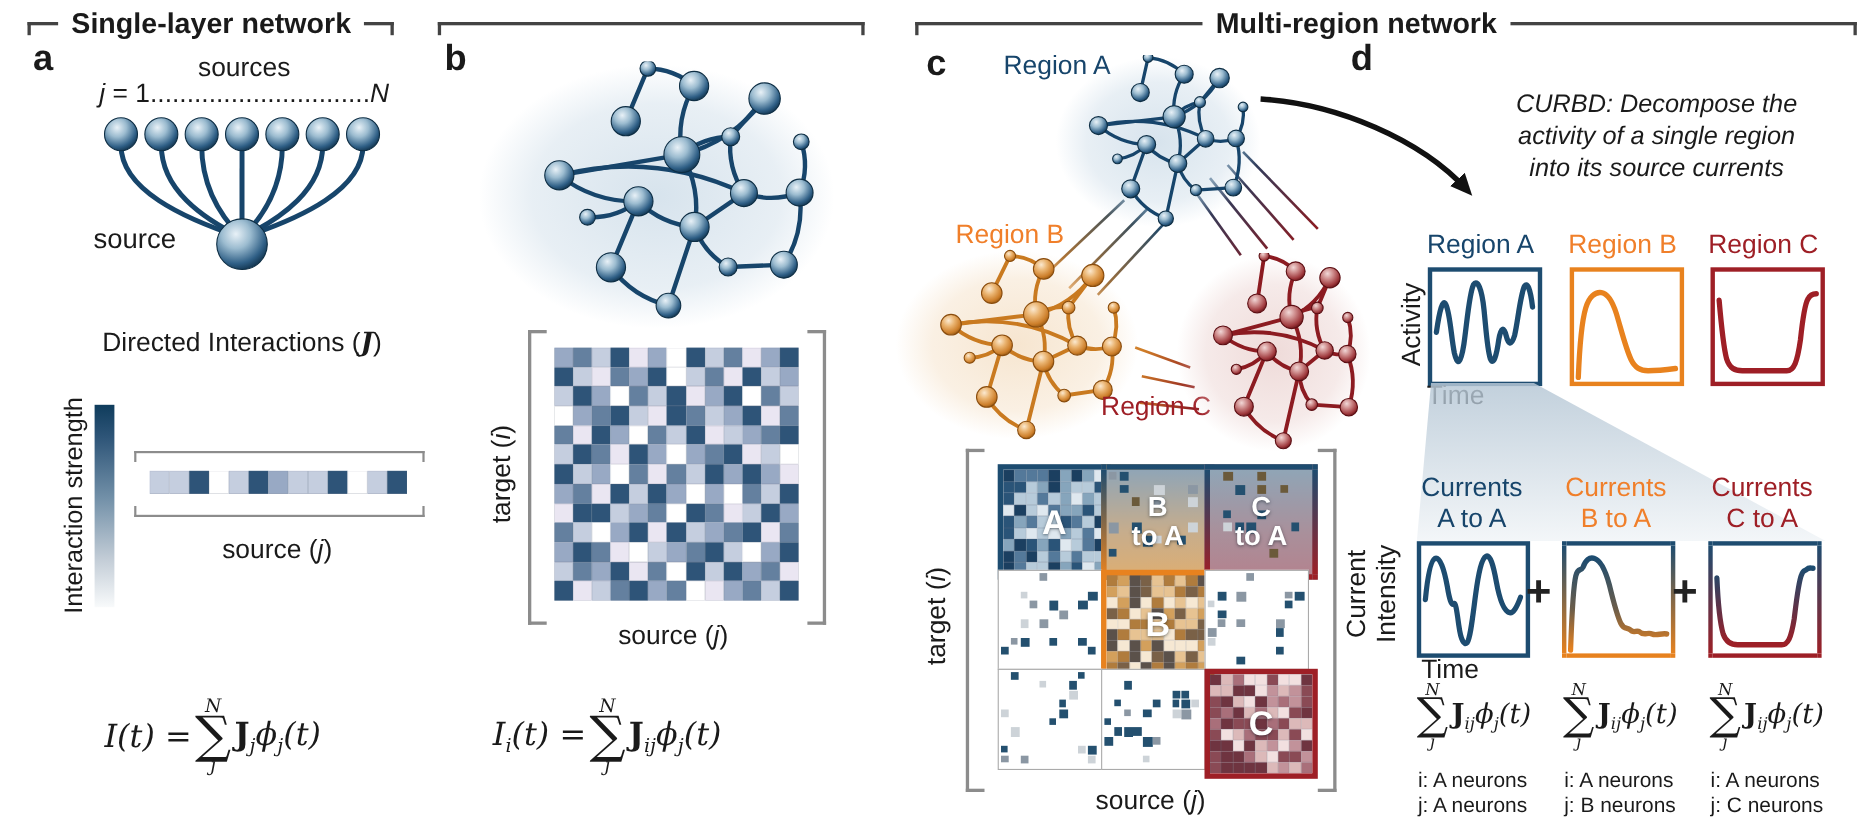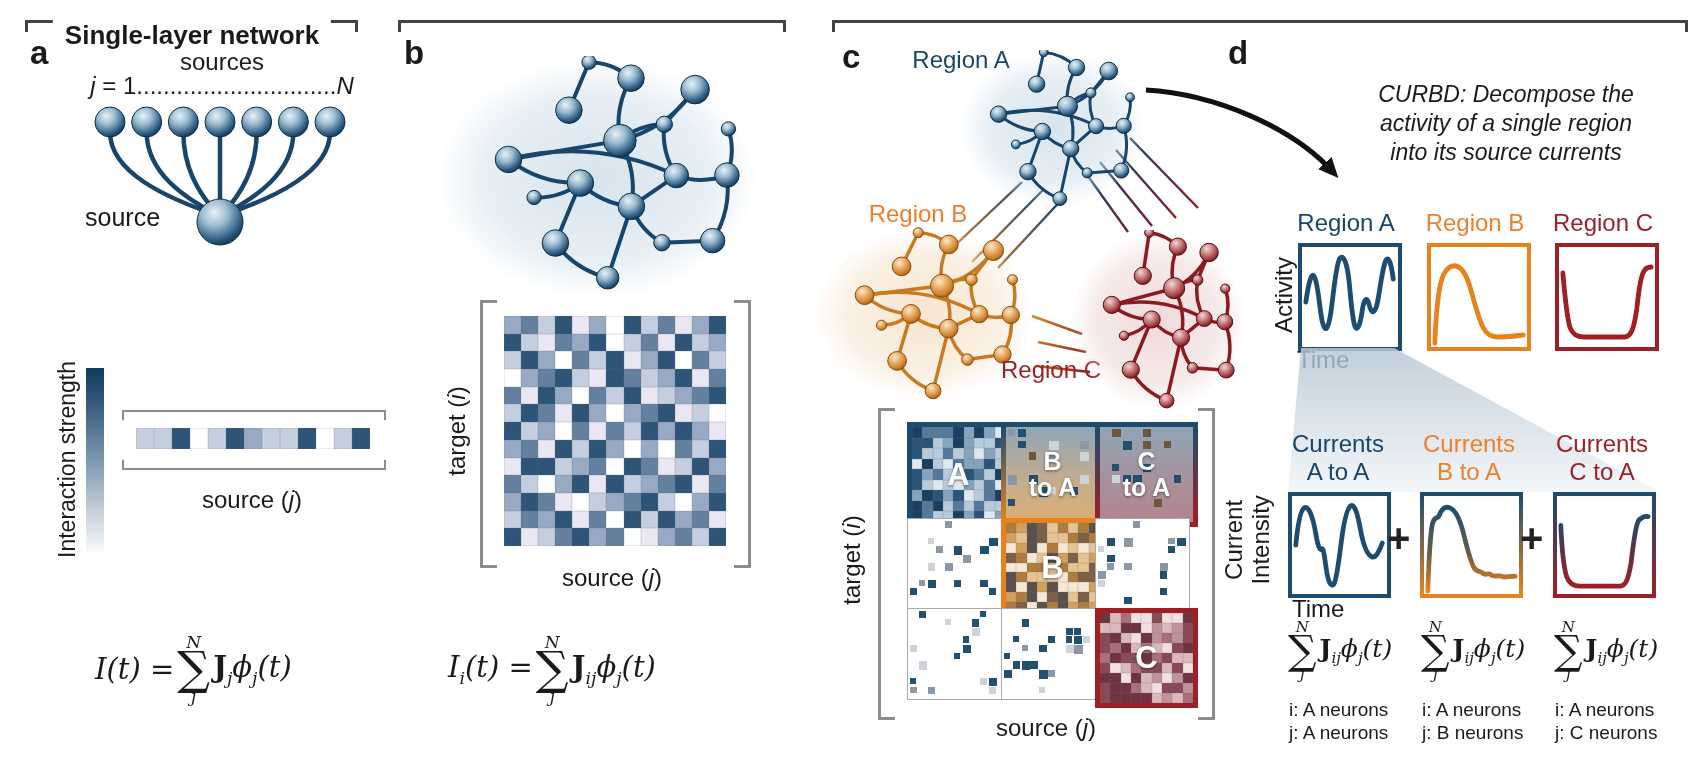--- a/index.html
+++ b/index.html
@@ -36,23 +36,24 @@
   .fsm .f-top,.fsm .f-bot{font-size:15px}
   sub{font-size:.6em}
   .notes{font-size:19px;line-height:1.22}
 </style>
 </head>
 <body>
 
 <div class="stage">
 
   <div class="abs hline" style="left:25px;top:20px;width:333px"></div>
-  <div class="abs htitle" style="left:192px;top:20px">Single-layer network</div>
+  <div class="abs htitle" style="left:192px;top:6px">Single-layer network</div>
   <div class="abs hline" style="left:398px;top:20px;width:388px"></div>
   <div class="abs hline" style="left:832px;top:20px;width:856px"></div>
+  <div class="abs htitle" style="left:1233px;top:6px">Multi-region network</div>
 
   <div class="abs pletter" style="left:30px;top:36px">a</div>
   <div class="abs lbl ctr" style="left:172px;top:48px;width:100px">sources</div>
   <div class="abs ctr" style="left:72px;top:72px;width:300px;font-size:24px"><i>j</i> = 1..............................<i>N</i></div>
   <svg class="abs" id="fan-a" style="left:70px;top:100px" width="300" height="150" viewBox="0 0 300 150">
       <defs>
         <radialGradient id="fan-a-sg" cx="38%" cy="30%" r="75%">
           <stop offset="0" stop-color="#e8f1f7"></stop>
           <stop offset="0.38" stop-color="#9cbcd0"></stop>
           <stop offset="0.78" stop-color="#2f5f86"></stop>
@@ -77,20 +78,21 @@
       <circle cx="76.67" cy="22" r="15" fill="url(#fan-a-sg)" stroke="#0e2e44" stroke-width="1"></circle>
       <circle cx="113.34" cy="22" r="15" fill="url(#fan-a-sg)" stroke="#0e2e44" stroke-width="1"></circle>
       <circle cx="150.01" cy="22" r="15" fill="url(#fan-a-sg)" stroke="#0e2e44" stroke-width="1"></circle>
       <circle cx="186.68" cy="22" r="15" fill="url(#fan-a-sg)" stroke="#0e2e44" stroke-width="1"></circle>
       <circle cx="223.35000000000002" cy="22" r="15" fill="url(#fan-a-sg)" stroke="#0e2e44" stroke-width="1"></circle>
       <circle cx="260.02" cy="22" r="15" fill="url(#fan-a-sg)" stroke="#0e2e44" stroke-width="1"></circle>
       <circle cx="150" cy="122" r="23" fill="url(#fan-a-sg)" stroke="#0e2e44" stroke-width="1"></circle>
     </svg>
   <div class="abs" style="left:85px;top:203px;font-size:25px">source</div>
 
+  <div class="abs ctr" style="left:60px;top:296px;width:320px;font-size:24px">Directed Interactions (<b class="serif"><i>J</i></b>)</div>
   <div class="abs" style="left:86px;top:368px;width:18px;height:184px;background:linear-gradient(180deg,#0f3c5c 0%,#2e5578 16%,#7290a8 46%,#c2ccd6 76%,#f8fafb 100%)"></div>
   <div class="abs rot" style="left:-53px;top:446px;width:240px;font-size:23px">Interaction strength</div>
   <div class="abs vecbrT" style="left:122px;top:410px;width:260px;height:8px"></div>
   <div class="abs cellgrid" id="a-vector" style="left:136px;top:428px;width:234px;height:21px;grid-template-columns:repeat(13,1fr)">
       <div class="cell" style="background: rgb(197, 206, 223);"></div>
       <div class="cell" style="background: rgb(197, 206, 223);"></div>
       <div class="cell" style="background: rgb(46, 84, 120);"></div>
       <div class="cell" style="background: rgb(255, 255, 255);"></div>
       <div class="cell" style="background: rgb(197, 206, 223);"></div>
       <div class="cell" style="background: rgb(46, 84, 120);"></div>

